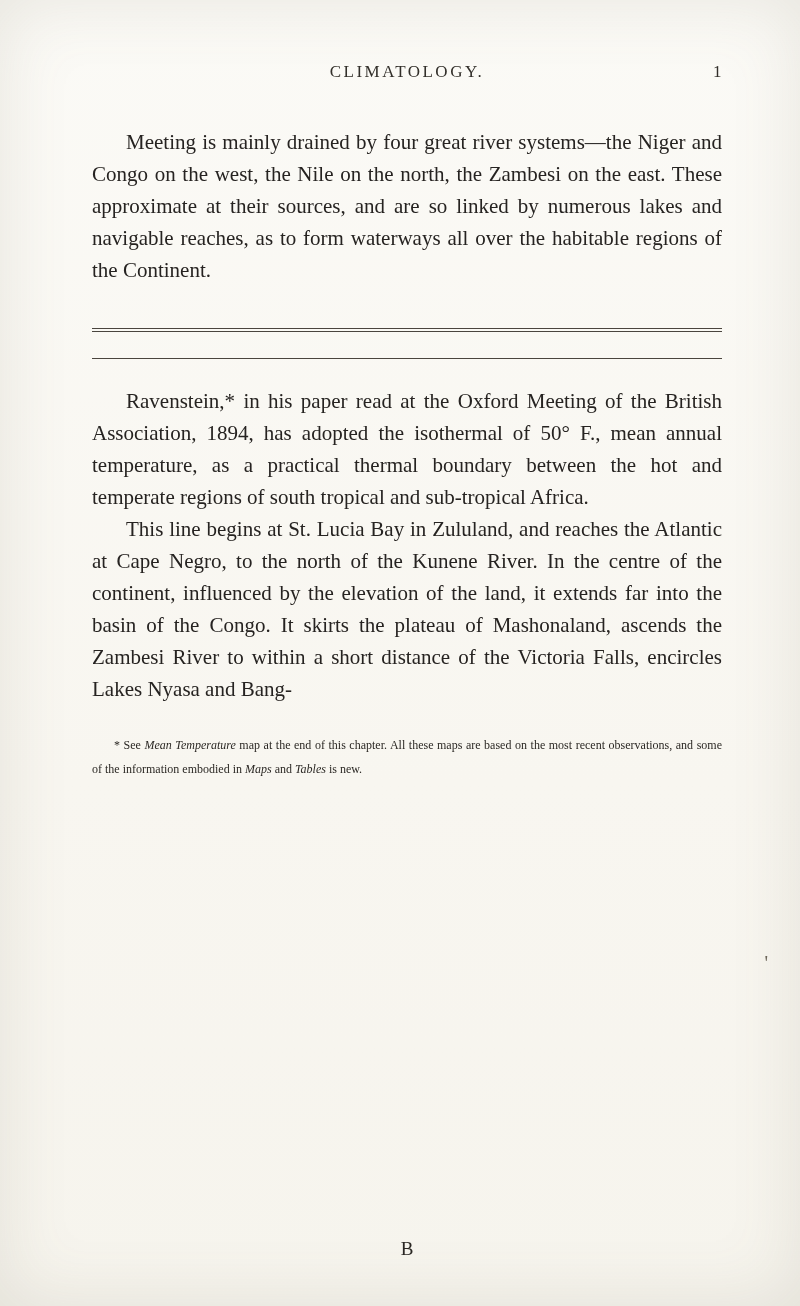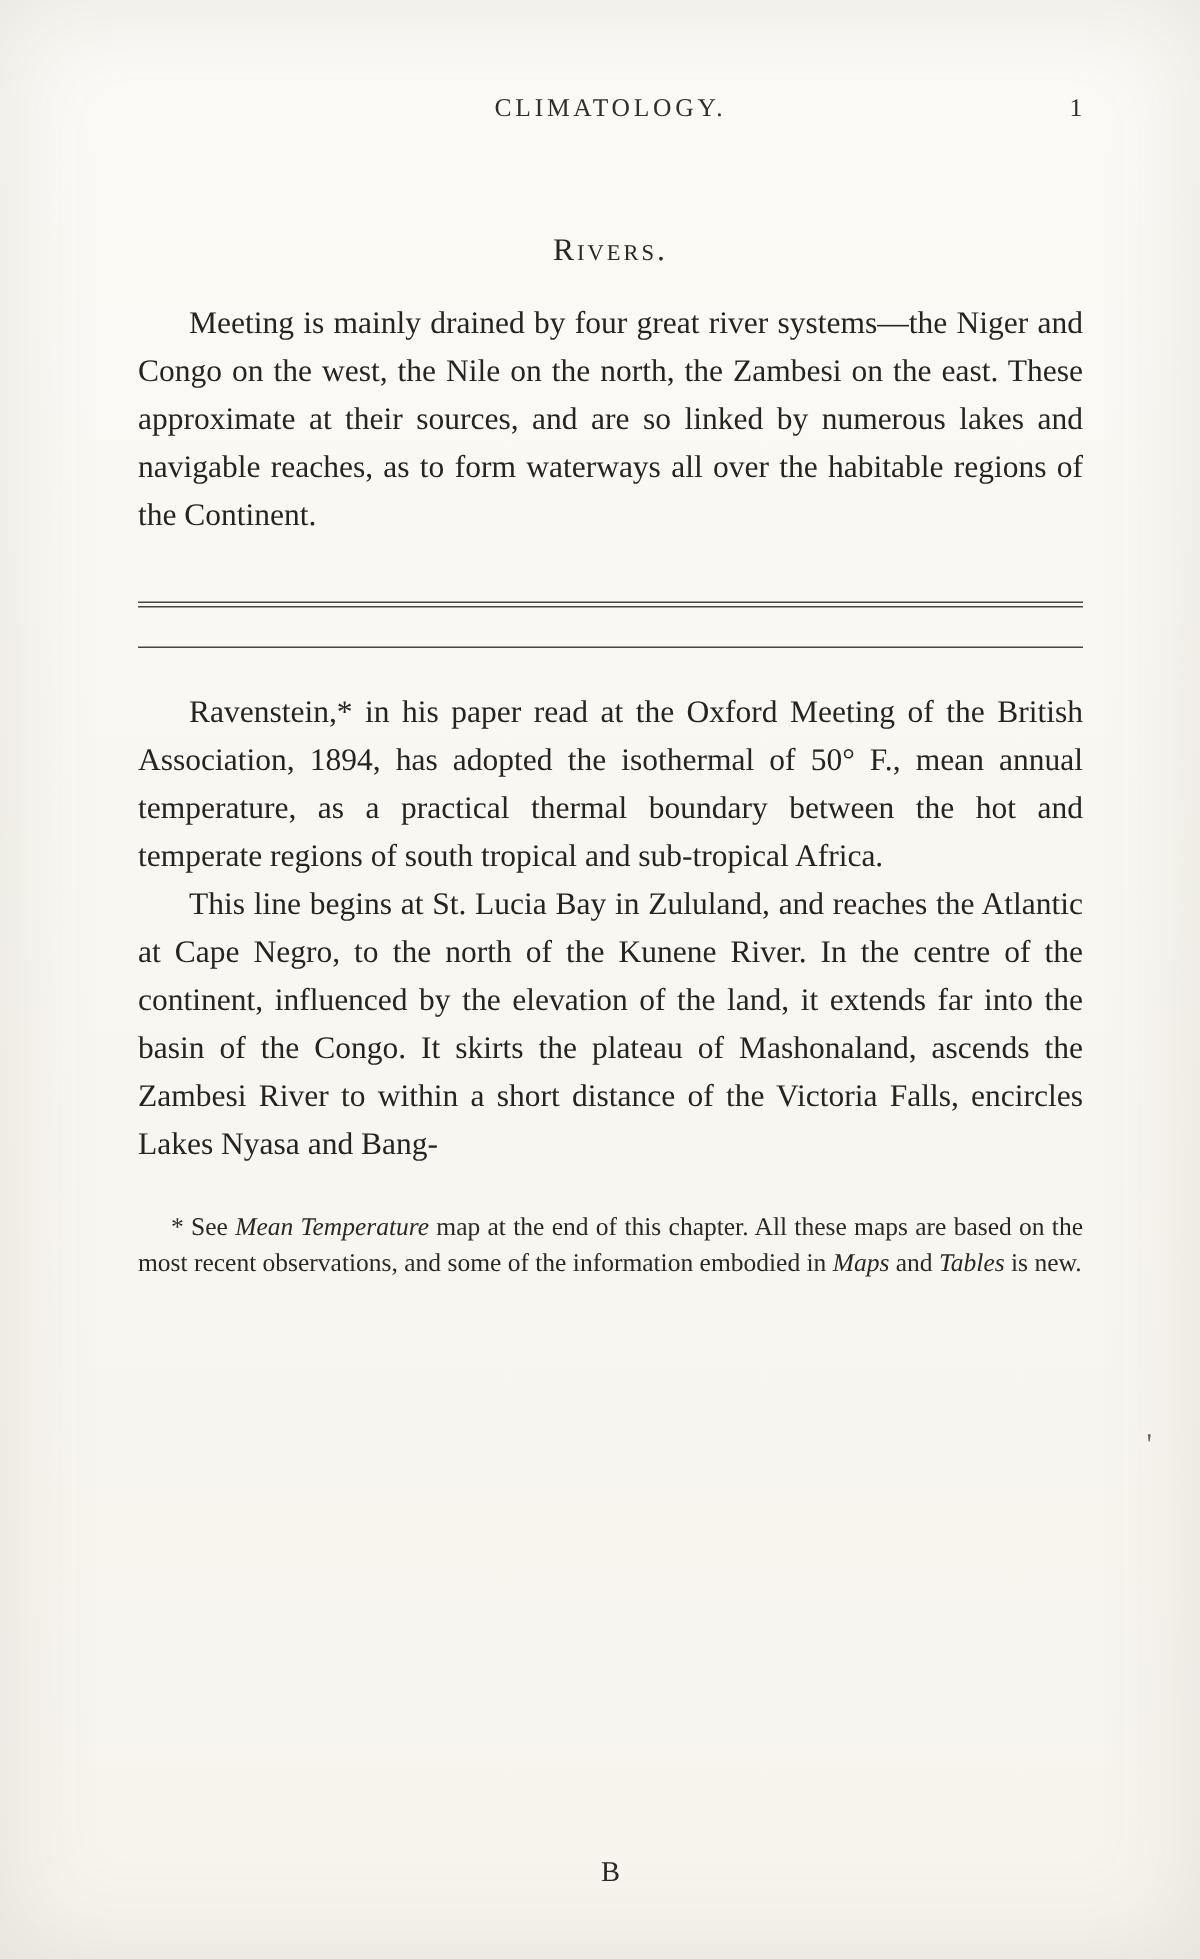--- a/index.html
+++ b/index.html
@@ -61,21 +61,21 @@
     border-bottom: 1px solid #4a453e;
   }
   .single-rule {
     margin: 0 0 26px;
     width: 100%;
     height: 0;
     border-top: 1px solid #4a453e;
   }
   .footnote {
     margin: 28px 0 0;
-    font-size: 17px;
+    font-size: 12px;
     line-height: 24px;
     text-align: justify;
     text-indent: 22px;
     color: #2b2824;
   }
   .ital { font-style: italic; }
   .signature {
     margin-top: auto;
     text-align: center;
     font-size: 19px;
@@ -97,21 +97,20 @@
 
   <header class="running-head">
     <span class="head-title">CLIMATOLOGY.</span>
     <span class="page-num">1</span>
   </header>
 
   <main>
 
 
 
-    <h2 class="section-heading">Rivers.</h2>
 
     <p class="para">Meeting is mainly drained by four great river systems—the Niger and Congo on the west, the Nile on the north, the Zambesi on the east. These approximate at their sources, and are so linked by numerous lakes and navigable reaches, as to form waterways all over the habitable regions of the Continent.</p>
 
     <div class="double-rule"></div>
 
 
     <div class="single-rule"></div>
 
     <p class="para">Ravenstein,* in his paper read at the Oxford Meeting of the British Association, 1894, has adopted the isothermal of 50° F., mean annual temperature, as a practical thermal boundary between the hot and temperate regions of south tropical and sub-tropical Africa.</p>
 

